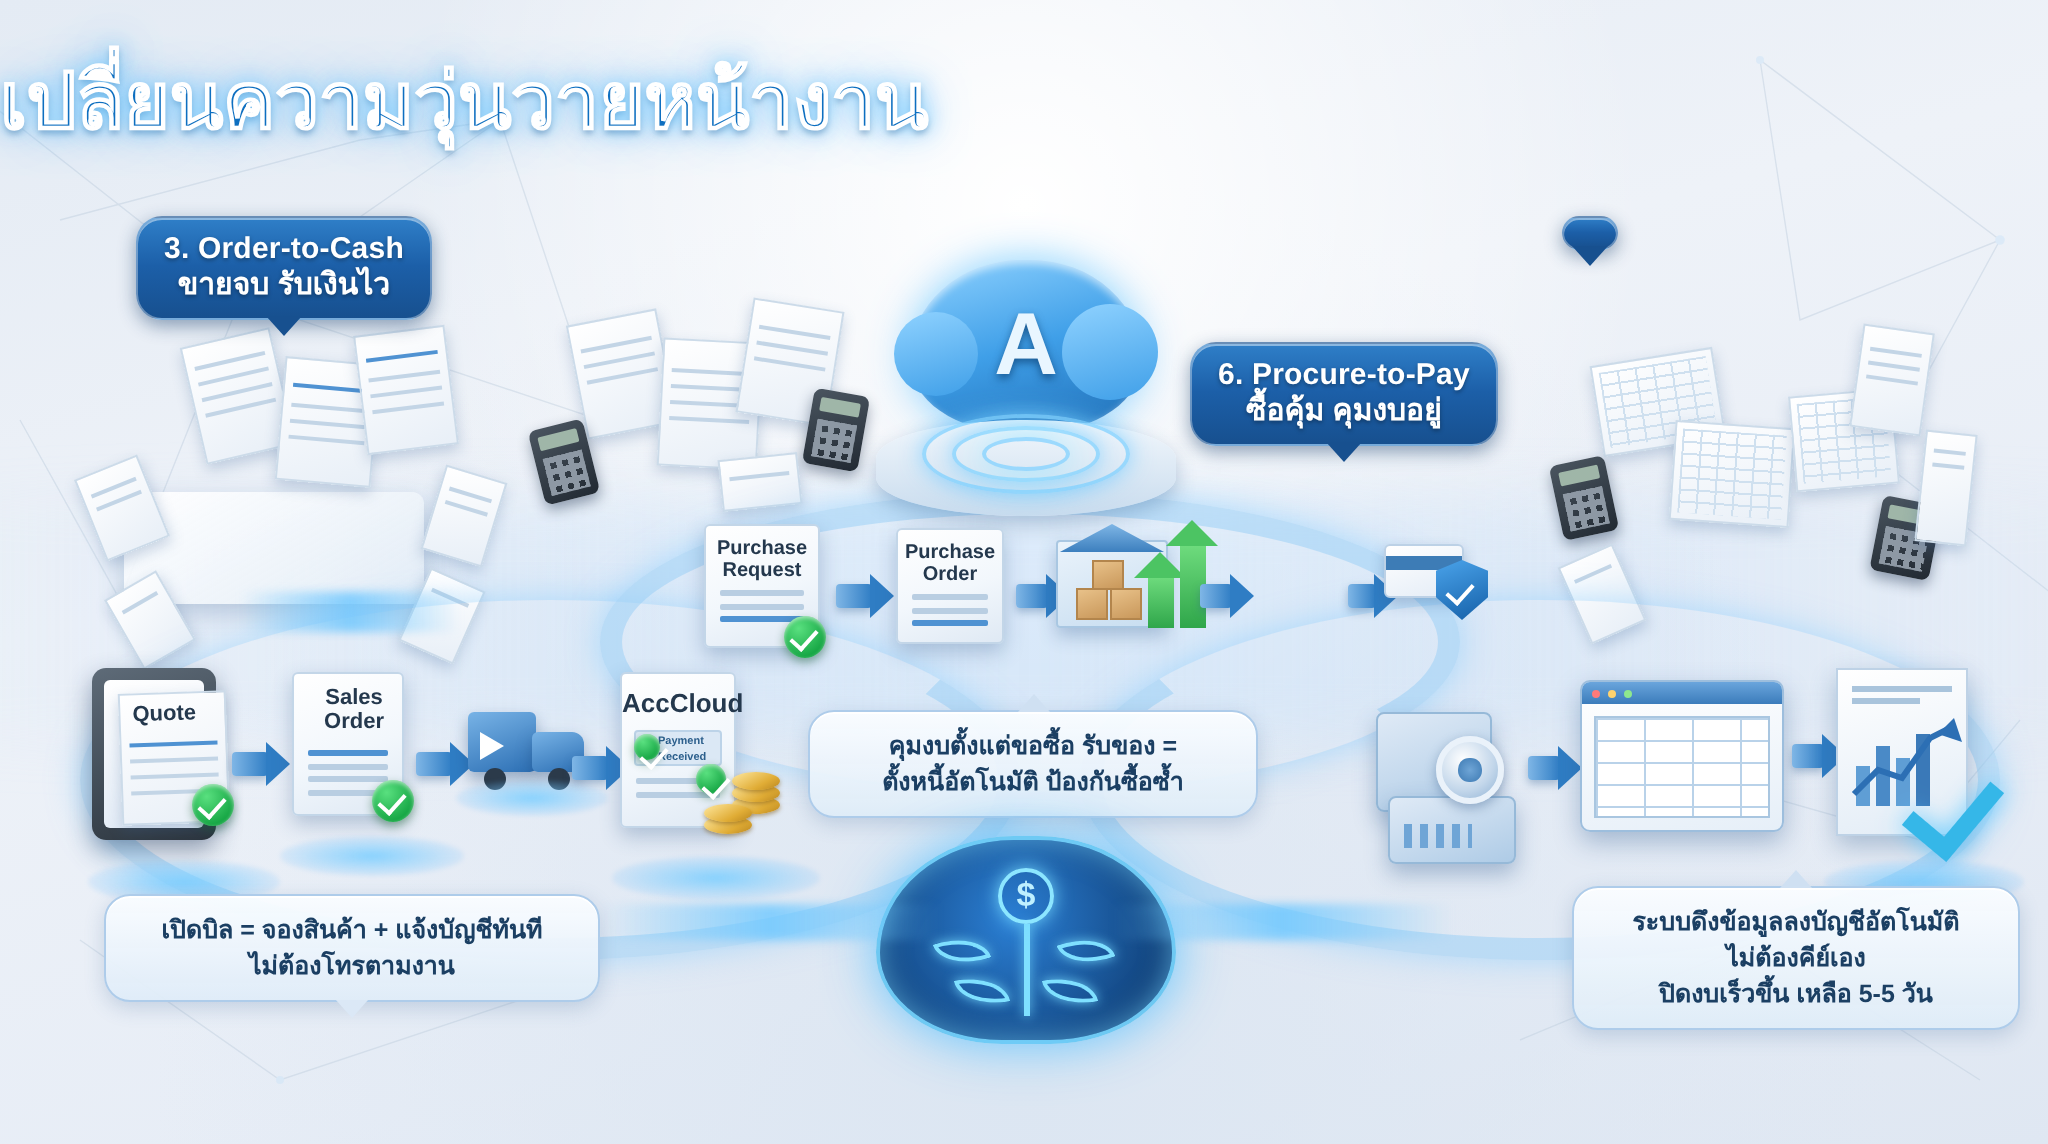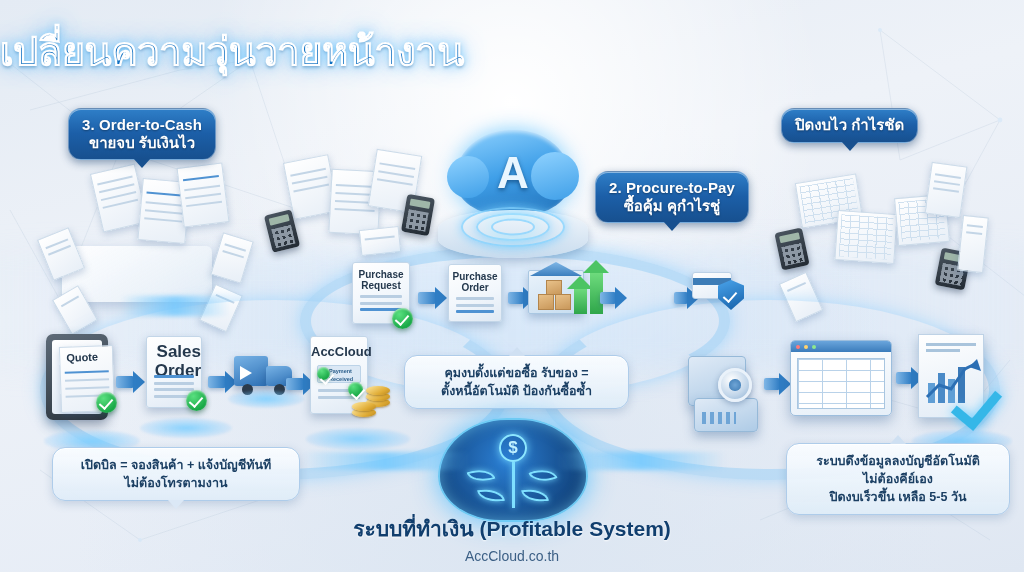--- a/index.html
+++ b/index.html
@@ -470,25 +470,24 @@
     <div class="ring" style="width:104px;height:40px"></div>
     <div class="ring" style="width:74px;height:28px"></div>
     <div class="ring" style="width:44px;height:17px;box-shadow:0 0 18px rgba(160,230,255,1)"></div>
   </div>
 
   <div class="pill" id="pill-otc">
     <div class="en">3. Order-to-Cash</div>
     <div class="th">ขายจบ รับเงินไว</div>
   </div>
   <div class="pill" id="pill-ptp">
-    <div class="en">2. Procure-to-Pay</div>
-    <div class="th">ซื้อคุ้ม คุกำไรชู่</div>
+    <div class="en">6. Procure-to-Pay</div>
+    <div class="th">ซื้อคุ้ม คุมงบอยู่</div>
   </div>
   <div class="pill" id="pill-rtr">
-    <div class="th">ปิดงบไว กำไรชัด</div>
   </div>
 
   <div class="node" style="left:352px;top:262px">
     <div class="doc" style="width:58px;height:62px">
       <div class="dtitle" style="white-space:pre-line">Purchase
 Request</div>
       <div class="rows" style="top:32px">
           <i></i>
           <i></i>
           <i class="hl"></i>
@@ -542,21 +541,21 @@
         <i style="top:40px"></i>
         <i style="top:48px"></i>
     </div>
     <div class="check" style="left:50px;top:58px"></div>
     <div class="pedestal" style="left:-2px;top:96px;width:96px;height:22px"></div>
   </div>
   <div class="arrow" style="left:116px;top:376px;width:18px"></div>
 
   <div class="node" style="left:146px;top:336px">
     <div class="doc" style="width:56px;height:72px">
-      <div class="dtitle" style="white-space:pre-line;text-align:right;left:6px;font-size:17px">Sales
+      <div class="dtitle" style="white-space:pre-line;text-align:center;left:6px;font-size:11px">Sales
 Order</div>
       <div class="rows" style="top:38px">
           <i class="hl"></i>
           <i></i>
           <i></i>
           <i></i>
         </div>
     </div>
     <div class="check" style="left:40px;top:54px"></div>
     <div class="pedestal" style="left:-6px;top:82px;width:92px;height:20px"></div>
@@ -649,18 +648,14 @@
     <div class="plant"></div>
     <div class="leaf" style="left:30px;top:50px;transform:rotate(-18deg)"></div>
     <div class="leaf" style="left:92px;top:50px;transform:rotate(160deg)"></div>
     <div class="leaf" style="left:40px;top:70px;transform:rotate(-10deg)"></div>
     <div class="leaf" style="left:84px;top:70px;transform:rotate(170deg)"></div>
     <div class="coin">$</div>
   </div>
   <div class="glowline" style="left:300px;top:452px;width:170px;height:18px"></div>
   <div class="glowline" style="left:556px;top:452px;width:170px;height:18px"></div>
 
-  <div id="footer">
-    <div class="main">ระบบที่ทำเงิน (Profitable System)</div>
-    <div class="sub">AccCloud.co.th</div>
-  </div>
 
 </div>
 
 </body></html>

